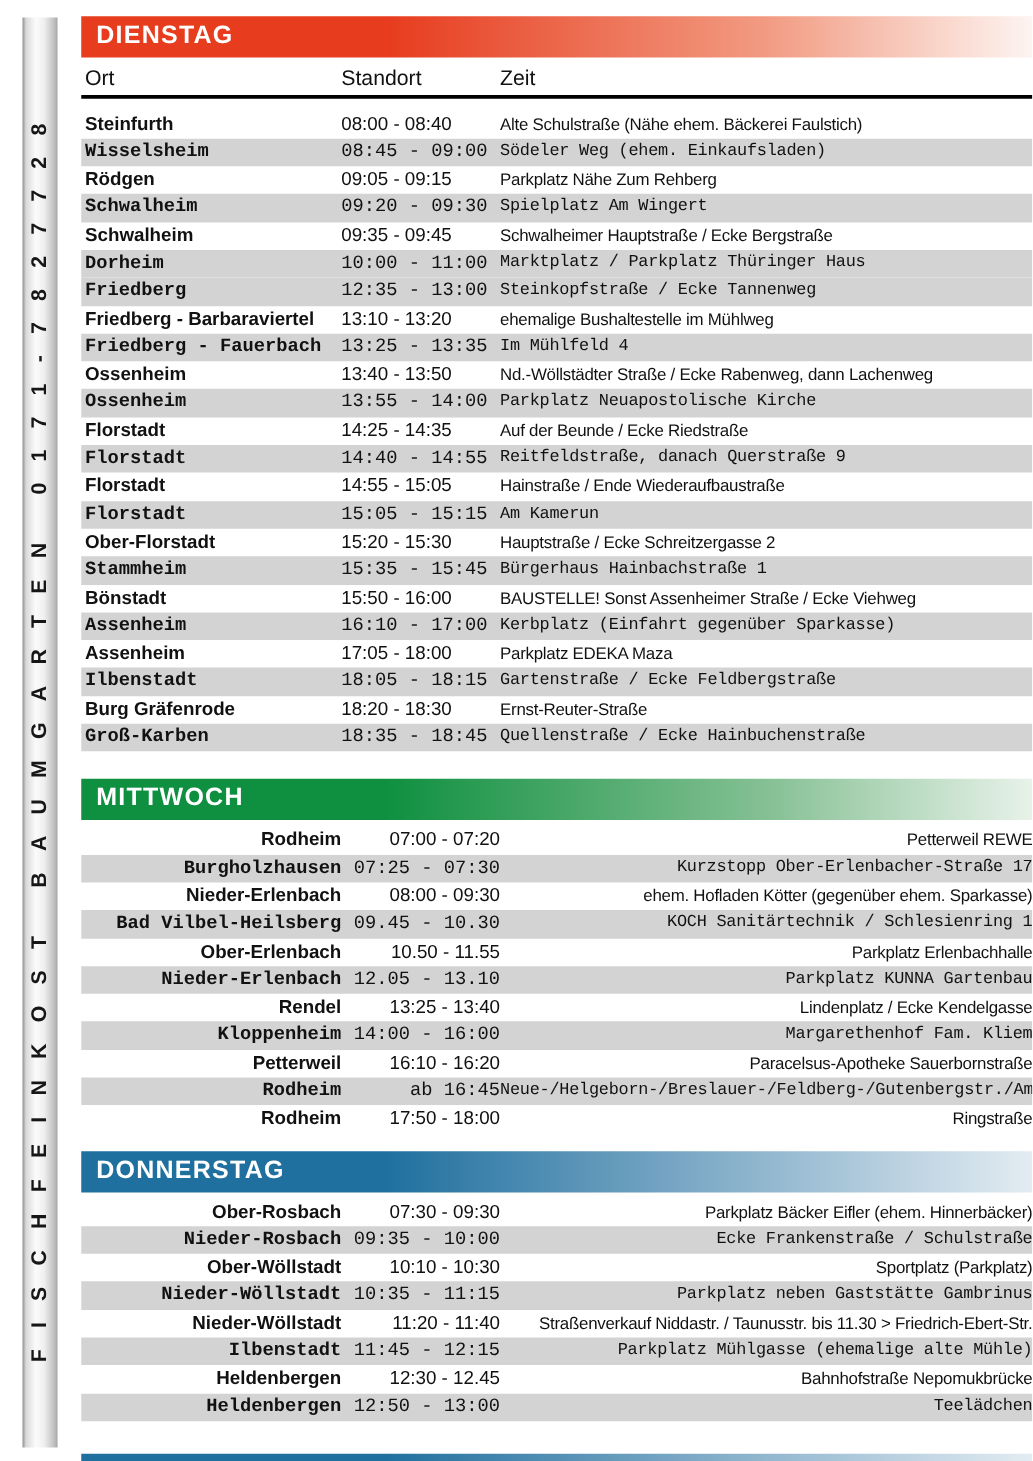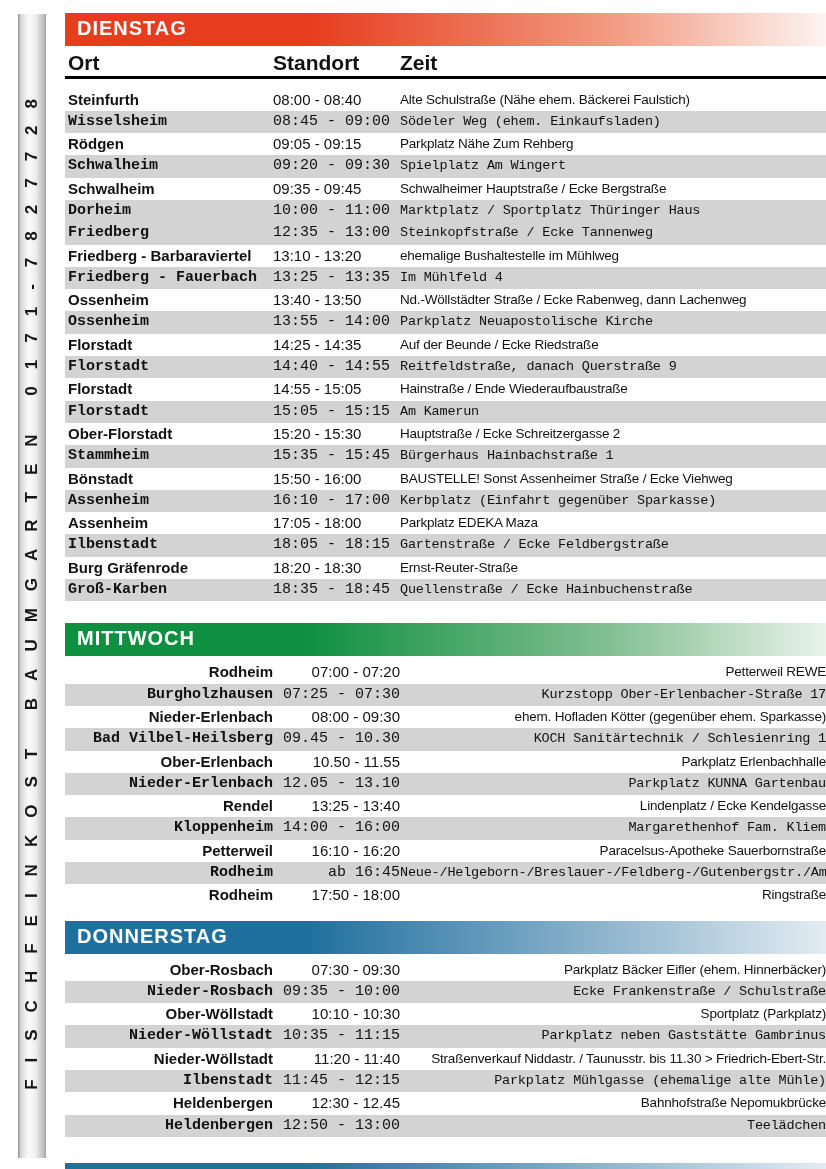--- a/index.html
+++ b/index.html
@@ -19,21 +19,21 @@
     font-weight:bold; font-size:17px; letter-spacing:17px;
     color:#161616; white-space:nowrap;
   }
   .content { position:absolute; left:65px; top:13px; right:0; }
   .day-bar {
     height:33px; line-height:31px; padding-left:12px;
     color:#fff; font-weight:bold; font-size:20px; letter-spacing:1px;
   }
   .col-header {
     display:grid; grid-template-columns:205px 127px 1fr;
-    height:30px; line-height:34px; font-weight:bold; font-size:21px; padding-left:3px;
+    height:30px; line-height:34px; font-weight:normal; font-size:17px; padding-left:3px;
   }
   .rule { height:2.5px; background:#000; margin-bottom:10px; }
   .rows { }
   .row {
     display:grid; grid-template-columns:205px 127px 1fr;
     height:22.3px; line-height:22.3px; padding-left:3px;
     white-space:nowrap; overflow:hidden;
   }
   .row.alt { background:var(--row-alt,#d3d3d3);font-family:Liberation Mono, monospace; }
   .c-ort { font-weight:bold; font-size:15px; overflow:hidden; }
@@ -84,21 +84,21 @@
             <span class="c-standort">Spielplatz Am Wingert</span>
           </div>
           <div class="row">
             <span class="c-ort">Schwalheim</span>
             <span class="c-zeit">09:35 - 09:45</span>
             <span class="c-standort">Schwalheimer Hauptstraße / Ecke Bergstraße</span>
           </div>
           <div class="row alt">
             <span class="c-ort">Dorheim</span>
             <span class="c-zeit">10:00 - 11:00</span>
-            <span class="c-standort">Marktplatz / Sportplatz Thüringer Haus</span>
+            <span class="c-standort">Marktplatz / Parkplatz Thüringer Haus</span>
           </div>
           <div class="row alt">
             <span class="c-ort">Friedberg</span>
             <span class="c-zeit">12:35 - 13:00</span>
             <span class="c-standort">Steinkopfstraße / Ecke Tannenweg</span>
           </div>
           <div class="row">
             <span class="c-ort">Friedberg - Barbaraviertel</span>
             <span class="c-zeit">13:10 - 13:20</span>
             <span class="c-standort">ehemalige Bushaltestelle im Mühlweg</span>

